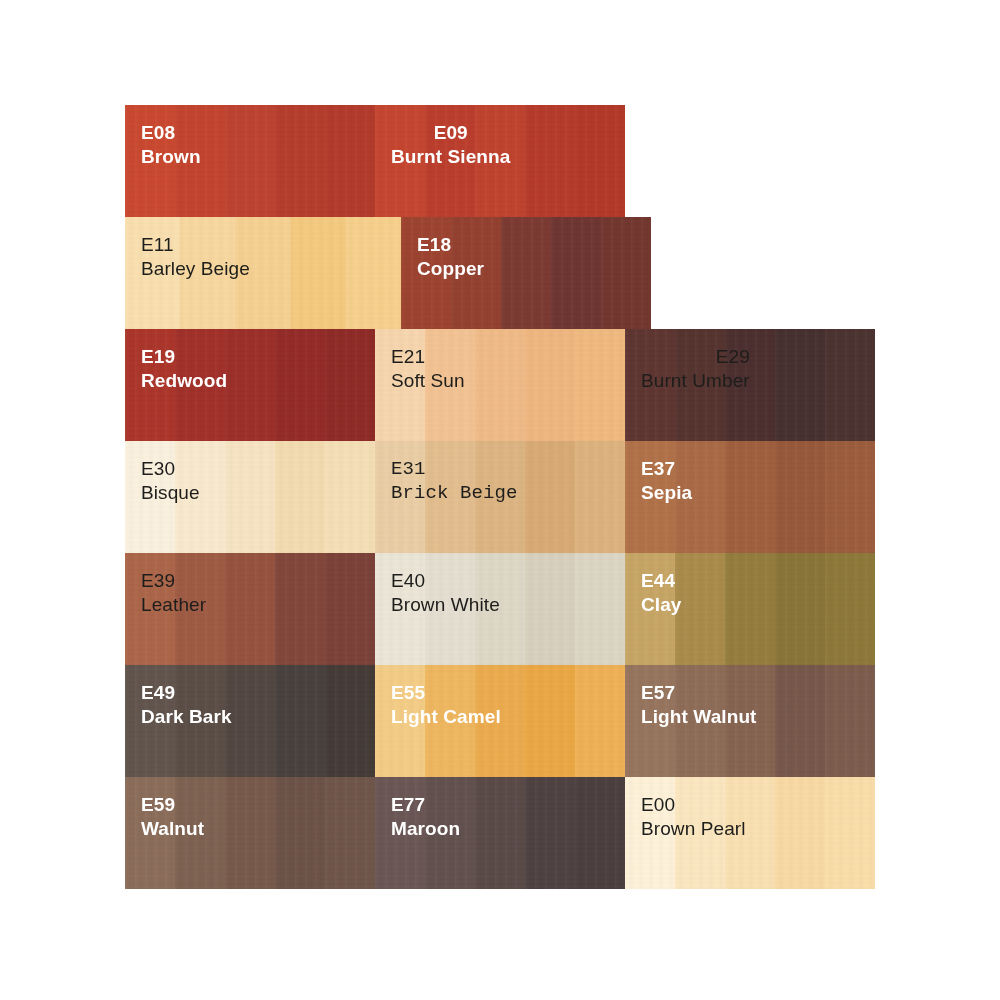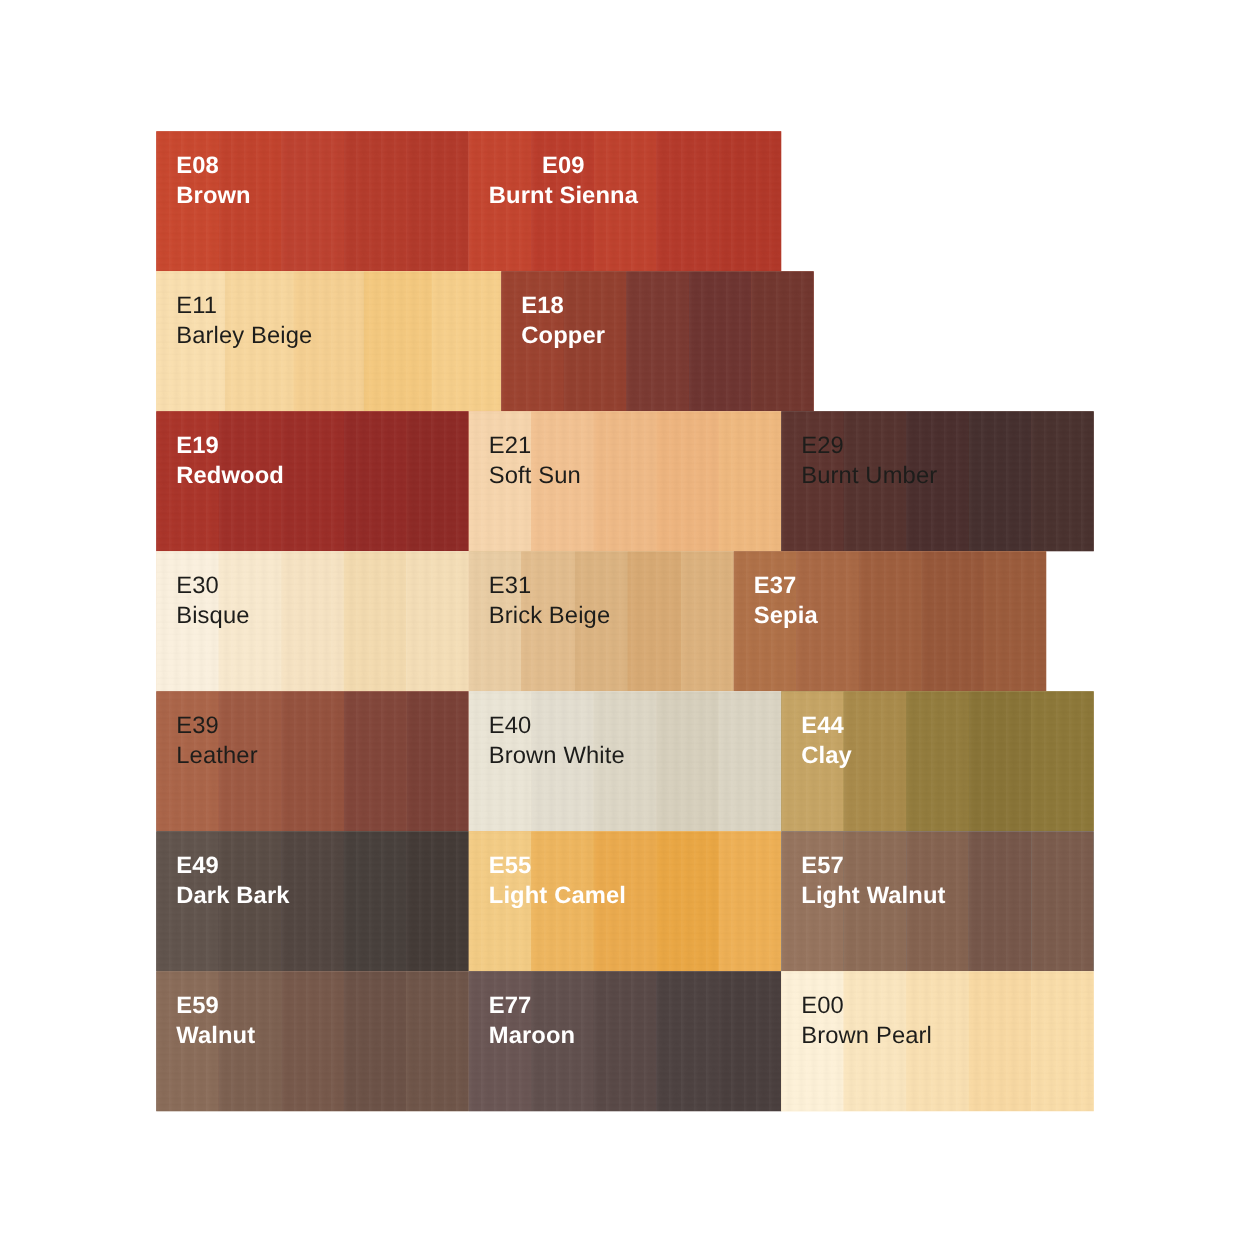--- a/index.html
+++ b/index.html
@@ -169,21 +169,21 @@
         <div class="band" style="background: rgb(239, 186, 135);"></div>
         <div class="band" style="background: rgb(238, 181, 127);"></div>
         <div class="band" style="background: rgb(239, 185, 127);"></div>
       </div>
       <div class="swatch-grain"></div>
       <div class="swatch-label">
         <span class="swatch-code">E21</span>
         <span class="swatch-name">Soft Sun</span>
       </div>
     </div>
-    <div class="swatch text-dark" style="width: 250px; height: 112px; background: rgb(84, 51, 47);">
+    <div class="swatch text-dark" style="width: 250px; height: 112px; background: rgb(84, 51, 47); text-align: right;">
       <div class="swatch-bands">
         <div class="band" style="background: rgb(94, 53, 48);"></div>
         <div class="band" style="background: rgb(85, 51, 47);"></div>
         <div class="band" style="background: rgb(75, 47, 46);"></div>
         <div class="band" style="background: rgb(70, 48, 47);"></div>
         <div class="band" style="background: rgb(74, 50, 47);"></div>
       </div>
       <div class="swatch-grain"></div>
       <div class="swatch-label">
         <span class="swatch-code">E29</span>
@@ -197,21 +197,21 @@
         <div class="band" style="background: rgb(246, 227, 195);"></div>
         <div class="band" style="background: rgb(243, 219, 176);"></div>
         <div class="band" style="background: rgb(244, 222, 183);"></div>
       </div>
       <div class="swatch-grain"></div>
       <div class="swatch-label">
         <span class="swatch-code">E30</span>
         <span class="swatch-name">Bisque</span>
       </div>
     </div>
-    <div class="swatch text-dark" style="width: 212px; height: 112px; background: rgb(223, 184, 133);">
+    <div class="swatch text-dark" style="width: 250px; height: 112px; background: rgb(223, 184, 133); font-family: Liberation Mono, monospace;">
       <div class="swatch-bands">
         <div class="band" style="background: rgb(233, 205, 164);"></div>
         <div class="band" style="background: rgb(226, 189, 142);"></div>
         <div class="band" style="background: rgb(220, 180, 130);"></div>
         <div class="band" style="background: rgb(216, 170, 116);"></div>
         <div class="band" style="background: rgb(220, 178, 126);"></div>
       </div>
       <div class="swatch-grain"></div>
       <div class="swatch-label">
         <span class="swatch-code">E31</span>

